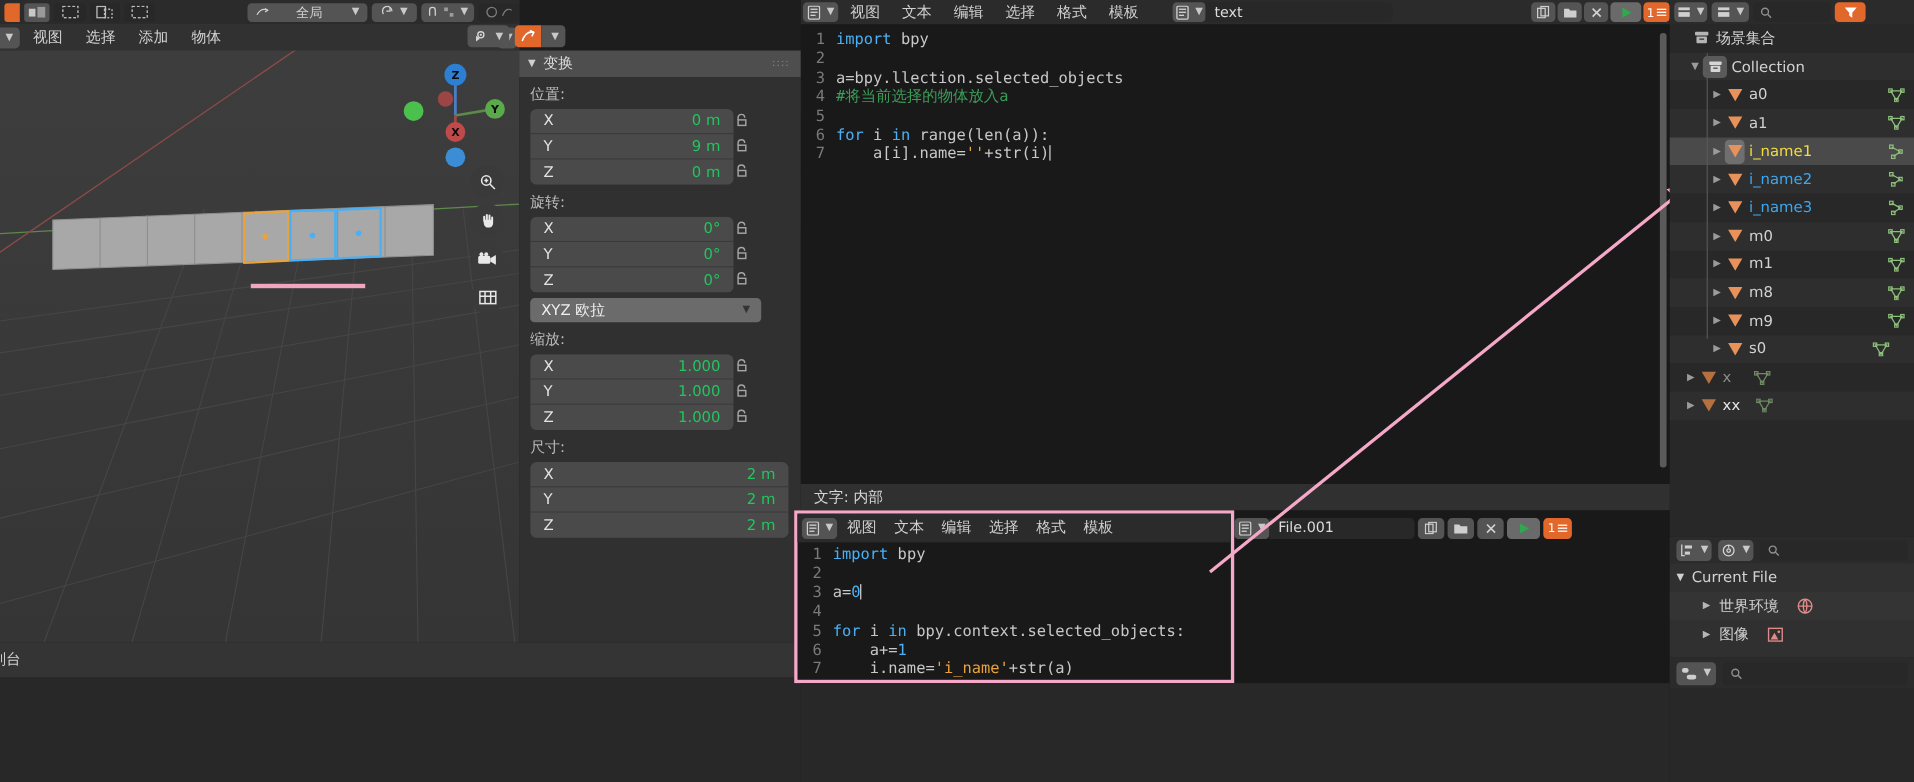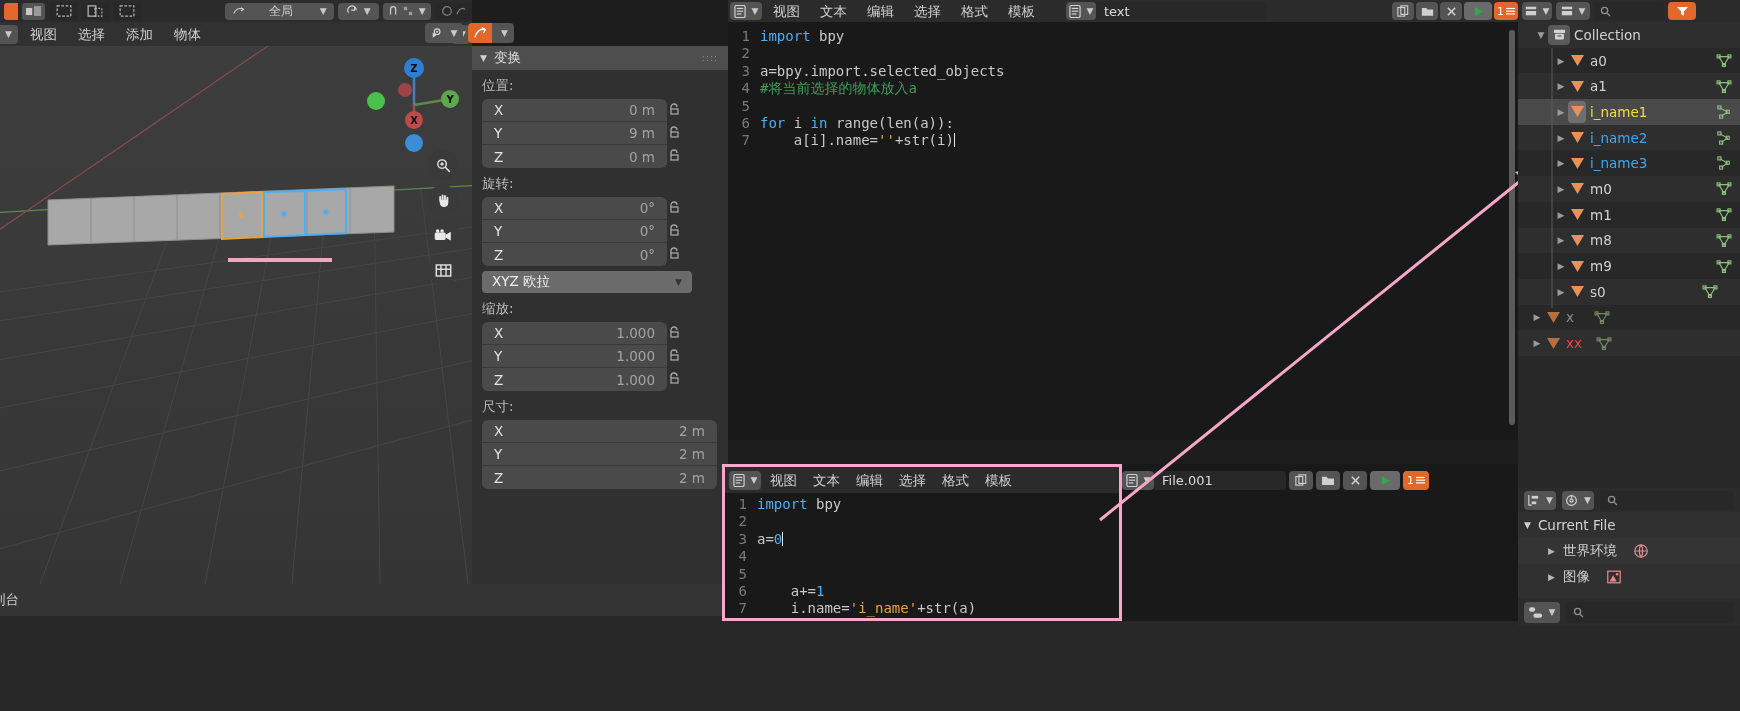--- a/index.html
+++ b/index.html
@@ -31,21 +31,21 @@
   #vp-header{position:absolute;left:0;top:22px;width:472px;height:24px;background:#313131;display:flex;align-items:center;gap:3px;padding-left:0px;}
 
   
   #npanel{position:absolute;left:472px;top:46px;width:256px;height:538px;background:#303030;}
   #npanel-head{height:24px;background:#4e4e4e;display:flex;align-items:center;padding-left:8px;gap:7px;color:#dcdcdc;font-size:13.5px;}
   .sec-label{color:#bdbdbd;font-size:13.5px;margin:7px 0 4px 10px;}
   .fieldgroup{margin:0 10px 0 10px;border-radius:6px;overflow:hidden;}
   .field{height:23px;background:#4a4a4a;display:flex;align-items:center;justify-content:space-between;
      padding:0 12px;color:#e4e4e4;font-size:13.5px;border-bottom:1px solid #3a3a3a;}
   .field:last-child{border-bottom:none;}
-  .field .v{color:#a3a3a3;}
+  .field .v{color:#22c55e;}
   .dropdown{height:22px;background:#6b6b6b;border-radius:4px;margin:5px 10px 0 10px;display:flex;align-items:center;
      padding:0 10px;color:#f0f0f0;font-size:13.5px;justify-content:space-between;}
   .tabstrip{position:absolute;left:728px;top:46px;width:14px;}
   .vtab{width:14px;background:#3b3b3b;color:#c3c3c3;font-size:10px;writing-mode:vertical-rl;
     text-align:center;padding:6px 0;border-bottom:1px solid #2a2a2a;}
 
   
   #statusbar{position:absolute;left:0;top:584px;width:728px;height:32px;background:#343434;display:flex;align-items:center;padding-left:0px;color:#cfcfcf;font-size:13.5px;}
   #belowstatus{position:absolute;left:0;top:616px;width:728px;height:95px;background:#282828;}
 
@@ -491,21 +491,21 @@
       <div class="cline">
           <span class="lnum">1</span>
           <span class="ctext"><span class="kw">import</span> bpy</span>
         </div>
       <div class="cline">
           <span class="lnum">2</span>
           <span class="ctext"></span>
         </div>
       <div class="cline">
           <span class="lnum">3</span>
-          <span class="ctext">a=bpy.import.selected_objects</span>
+          <span class="ctext">a=bpy.llection.selected_objects</span>
         </div>
       <div class="cline">
           <span class="lnum">4</span>
           <span class="ctext cm">#将当前选择的物体放入a</span>
         </div>
       <div class="cline">
           <span class="lnum">5</span>
           <span class="ctext"></span>
         </div>
       <div class="cline">
@@ -515,20 +515,23 @@
       <div class="cline">
           <span class="lnum">7</span>
           <span class="ctext">    a[i].name=<span class="str">''</span>+str(i)<span class="caret"></span></span>
         </div>
     </div>
     <div id="ed-scroll">
         <i></i>
       </div>
   </div>
 
+  <div id="subhdr">
+    <span>文字: 内部</span>
+  </div>
 
   <div id="ed2-right"></div>
 
   <div id="editor2">
     <div id="editor2-hdr">
       <div class="btn" style="width:32px;height:19px;border-radius:4px;gap:3px;">
         <svg width="12" height="13" viewBox="0 0 13 14" fill="#d0d0d0">
             <rect x="1" y="0.5" width="11" height="13" rx="1.5" fill="none" stroke="#d0d0d0" stroke-width="1.3"></rect>
             <rect x="3" y="3" width="7" height="1.3"></rect>
             <rect x="3" y="6" width="7" height="1.3"></rect>
@@ -555,20 +558,21 @@
       <div class="cline">
           <span class="lnum">3</span>
           <span class="ctext">a=<span class="num">0</span><span class="caret"></span></span>
         </div>
       <div class="cline">
           <span class="lnum">4</span>
           <span class="ctext"></span>
         </div>
       <div class="cline">
           <span class="lnum">5</span>
+          <span class="ctext"><span class="kw">for</span> i <span class="kw">in</span> bpy.context.selected_objects:</span>
         </div>
       <div class="cline">
           <span class="lnum">6</span>
           <span class="ctext">    a+=<span class="num">1</span></span>
         </div>
       <div class="cline">
           <span class="lnum">7</span>
           <span class="ctext">    i.name=<span class="str">'i_name'</span>+str(a)</span>
         </div>
     </div>
@@ -645,20 +649,31 @@
             <line x1="7.6" y1="7.6" x2="11" y2="11"></line>
           </svg>
       </div>
       <div class="btn orange" style="width:28px;height:18px;border-radius:4px;">
         <svg width="11" height="11" viewBox="0 0 12 12" fill="#fff">
             <polygon points="0,1 12,1 7.5,6 7.5,11 4.5,9 4.5,6"></polygon>
           </svg>
       </div>
     </div>
 
+    <div class="orow">
+      <span class="odisc"></span>
+      <span class="ico" style="width:18px;">
+        <svg width="14" height="13" viewBox="0 0 16 15" fill="#b5b5b5">
+            <rect x="1" y="1" width="14" height="4" rx="1"></rect>
+            <rect x="2.5" y="6" width="11" height="7" rx="1"></rect>
+            <rect x="5.5" y="8" width="5" height="1.6" fill="#4a4a4a"></rect>
+          </svg>
+      </span>
+      <span class="oname">场景集合</span>
+    </div>
 
     <div class="orow alt">
       <span class="odisc" style="margin-left:10px;">▼</span>
       <span class="ico" style="width:22px;height:20px;background:#5a5a5a;border-radius:4px;justify-content:center;">
         <svg width="13" height="12" viewBox="0 0 16 15" fill="#d5d5d5">
             <rect x="1" y="1" width="14" height="4" rx="1"></rect>
             <rect x="2.5" y="6" width="11" height="7" rx="1"></rect>
             <rect x="5.5" y="8" width="5" height="1.6" fill="#5a5a5a"></rect>
           </svg>
       </span>
@@ -852,21 +867,21 @@
           </svg>
         </span>
     </div>
     <div class="orow alt">
       <span class="odisc" style="margin-left:6px;">▶</span>
       <span class="omesh">
           <svg width="15" height="13" viewBox="0 0 16 14" fill="#b5703f">
             <polygon points="1,1 15,1 8,13"></polygon>
           </svg>
         </span>
-      <span class="oname" style="color:#ef4444;">xx</span>
+      <span class="oname" style="color:#e5e5e5;">xx</span>
       <span class="otri" style="margin-left:12px;margin-right:auto;">
           <svg width="16" height="13" viewBox="0 0 18 15" fill="none" stroke="#6f8a63" stroke-width="1.3">
             <polygon points="3,3 15,3 9,13"></polygon>
             <rect x="1" y="1" width="3.5" height="3.5"></rect>
             <rect x="13.5" y="1" width="3.5" height="3.5"></rect>
             <rect x="7.2" y="11" width="3.5" height="3.5"></rect>
           </svg>
         </span>
     </div>
 

